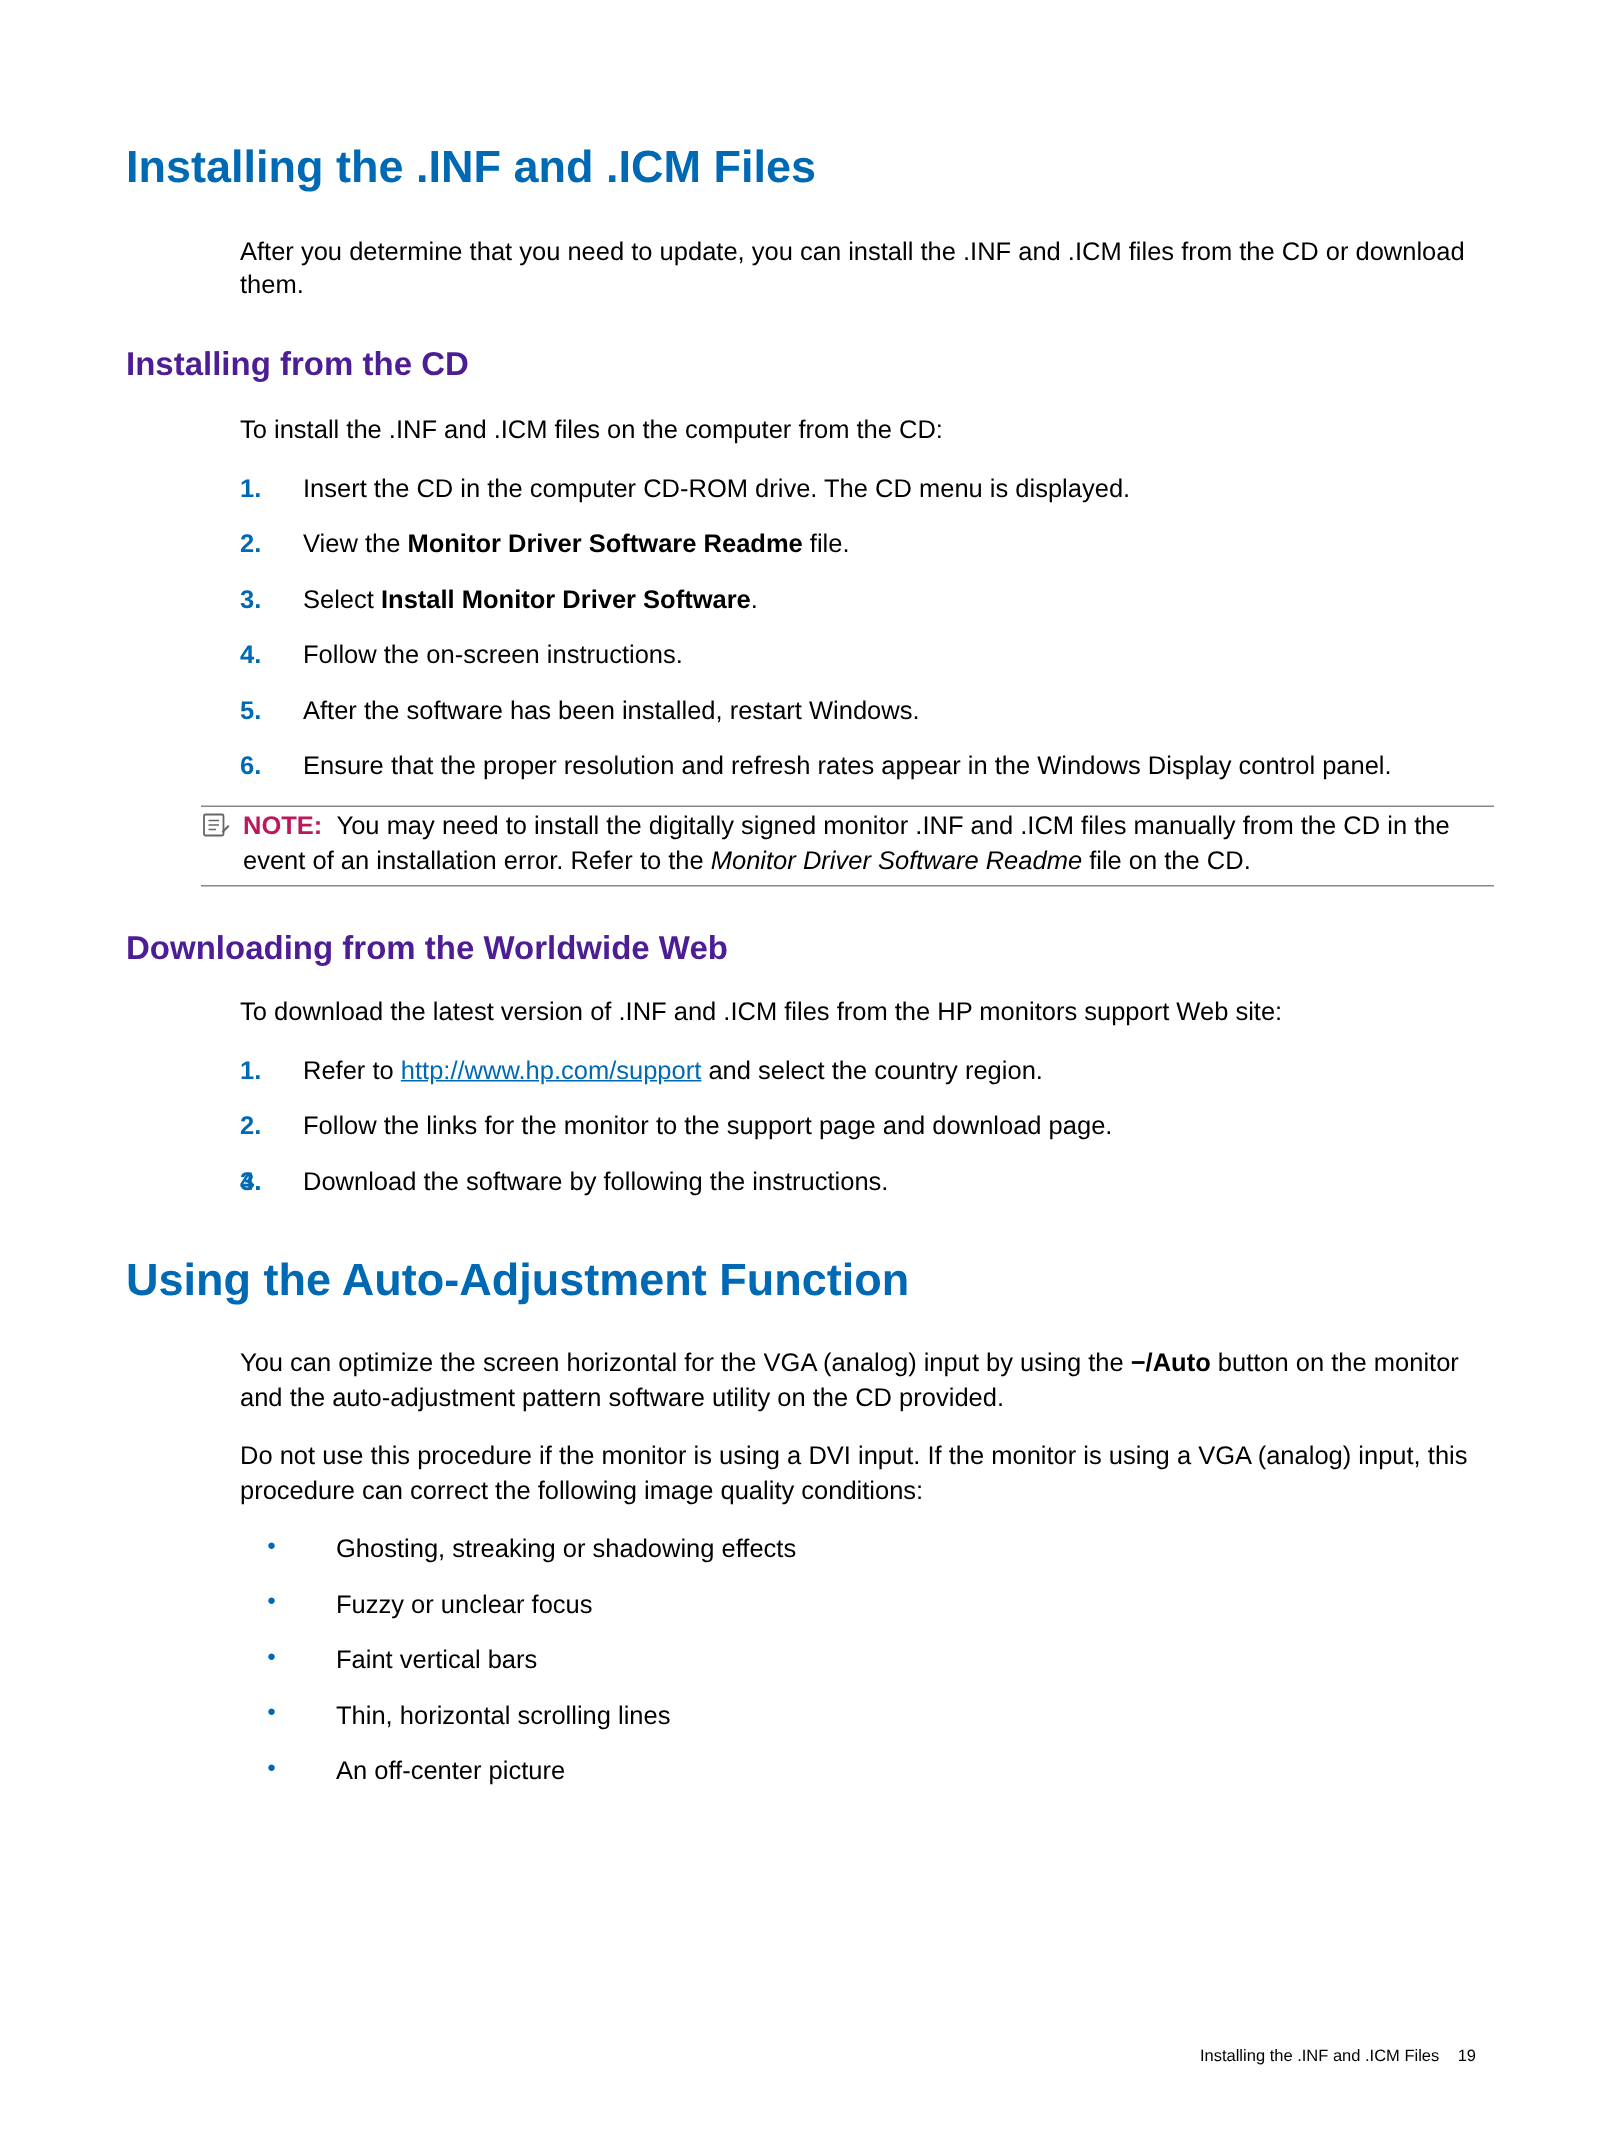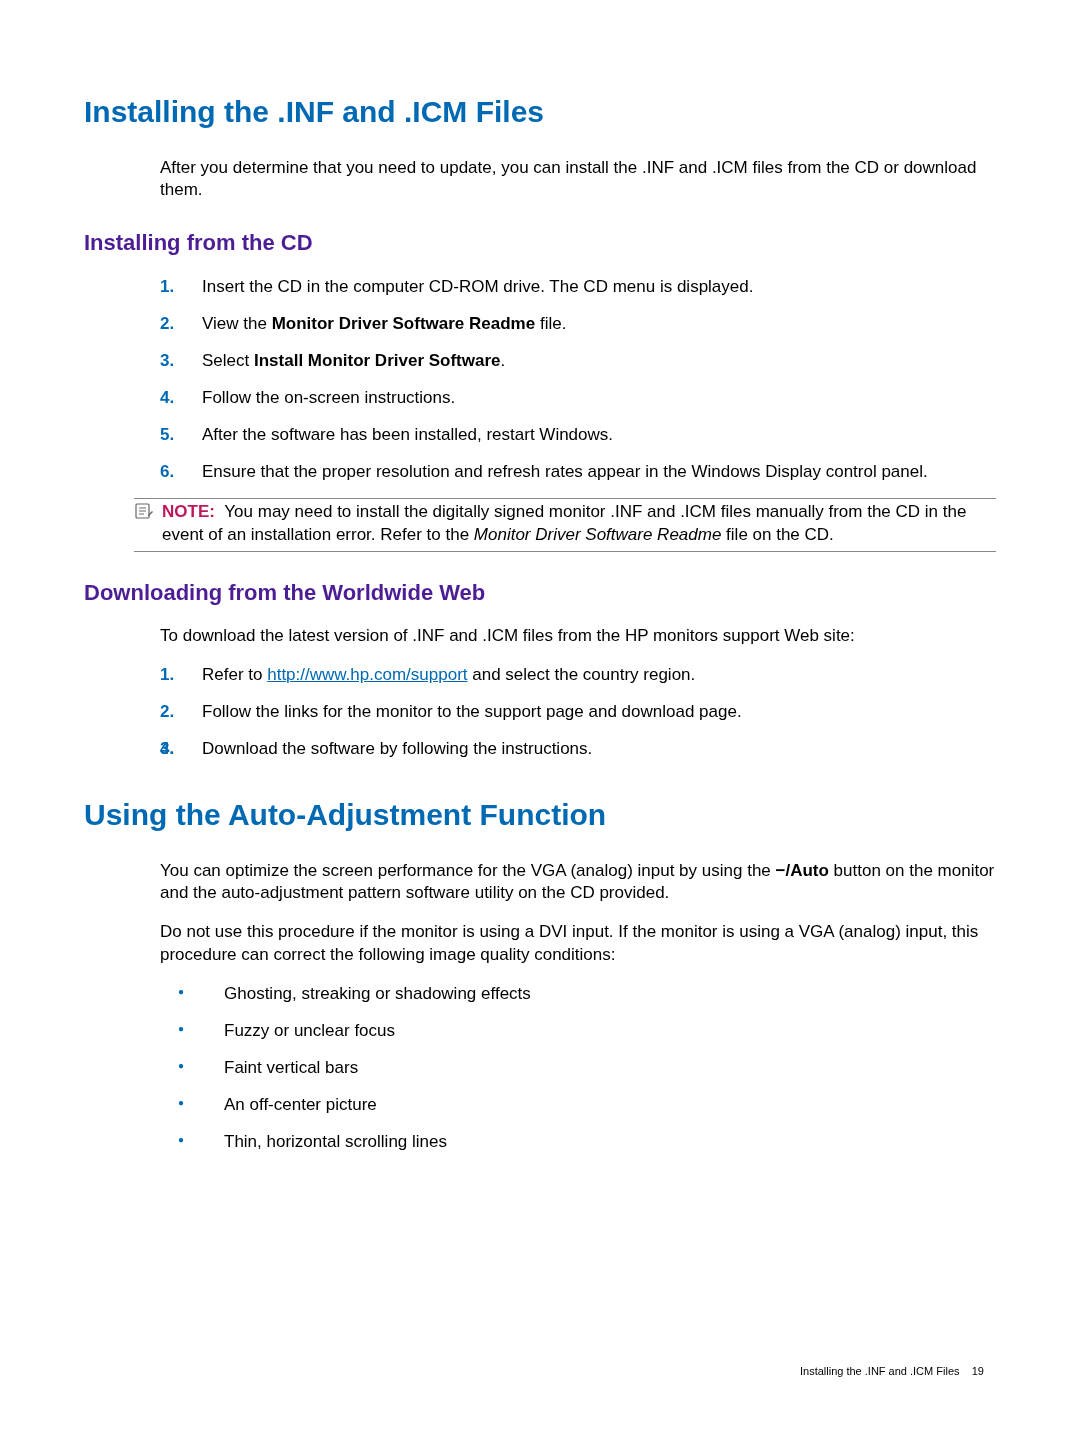--- a/index.html
+++ b/index.html
@@ -117,20 +117,21 @@
 <body>
 
 <div class="page">
 
   <h1>Installing the .INF and .ICM Files</h1>
 
   <p class="indent">After you determine that you need to update, you can install the .INF and .ICM files from the CD or download them.</p>
 
   <h2>Installing from the CD</h2>
 
+  <p class="indent">To install the .INF and .ICM files on the computer from the CD:</p>
 
   <ol class="num">
     <li>
       <span class="marker">1.</span>
       <span class="ol-text">Insert the CD in the computer CD-ROM drive. The CD menu is displayed.</span>
     </li>
     <li>
       <span class="marker">2.</span>
       <span class="ol-text"><span>View the </span><span class="bold">Monitor Driver Software Readme</span><span> file.</span></span>
     </li>
@@ -187,30 +188,30 @@
     </li>
     <li>
       <span class="marker">4.</span>
       <span class="ol-text">Download the software by following the instructions.</span>
     </li>
   </ol>
 
   <h1 style="margin-top:34px">Using the Auto-Adjustment Function</h1>
 
   <p class="indent">
-    <span>You can optimize the screen performance for the VGA (analog) input by using the </span><span class="bold">−/Auto</span><span> button on the monitor and the auto-adjustment pattern software utility on the CD provided.</span>
+    <span>You can optimize the screen horizontal for the VGA (analog) input by using the </span><span class="bold">−/Auto</span><span> button on the monitor and the auto-adjustment pattern software utility on the CD provided.</span>
   </p>
 
   <p class="indent">Do not use this procedure if the monitor is using a DVI input. If the monitor is using a VGA (analog) input, this procedure can correct the following image quality conditions:</p>
 
   <ul class="bul">
     <li><span class="li-text">Ghosting, streaking or shadowing effects</span></li>
     <li><span class="li-text">Fuzzy or unclear focus</span></li>
     <li><span class="li-text">Faint vertical bars</span></li>
+    <li><span class="li-text">Thin, horizontal scrolling lines</span></li>
     <li><span class="li-text">An off-center picture</span></li>
-    <li><span class="li-text">Thin, horizontal scrolling lines</span></li>
   </ul>
 
   <div class="footer">
     <span>Installing the .INF and .ICM Files</span>&nbsp;&nbsp;&nbsp;&nbsp;<span>19</span>
   </div>
 
 </div>
 
 </body></html>

